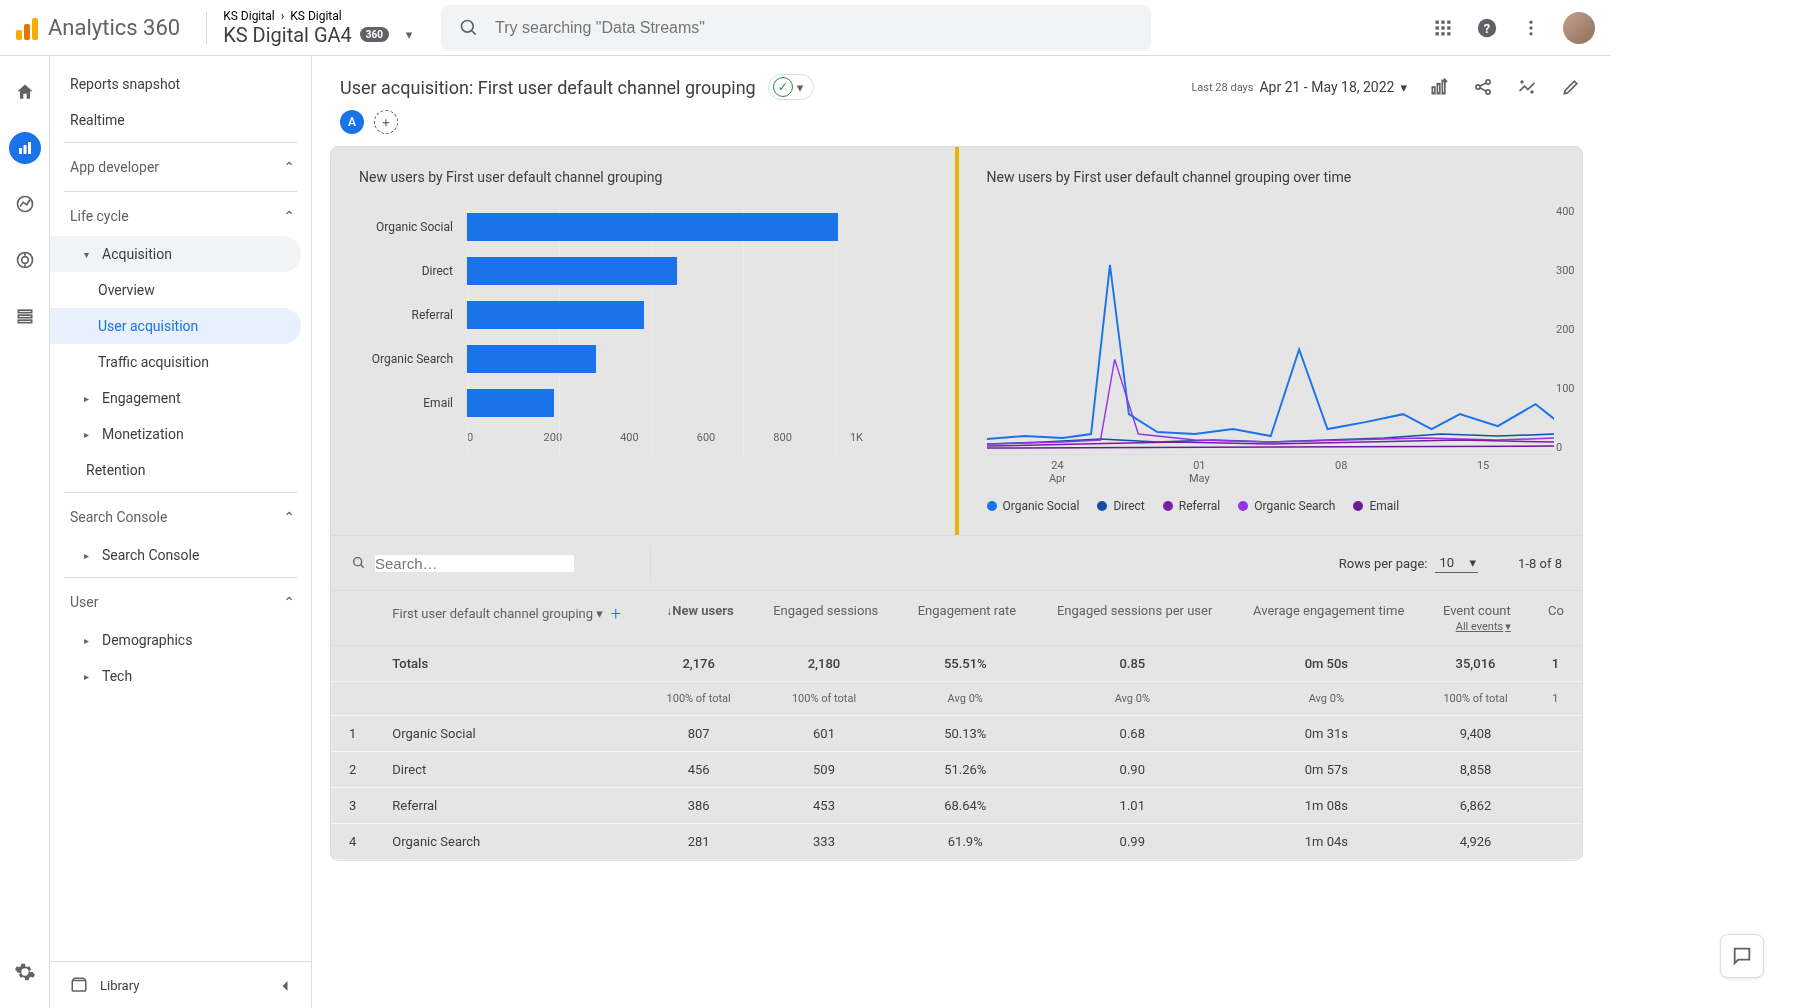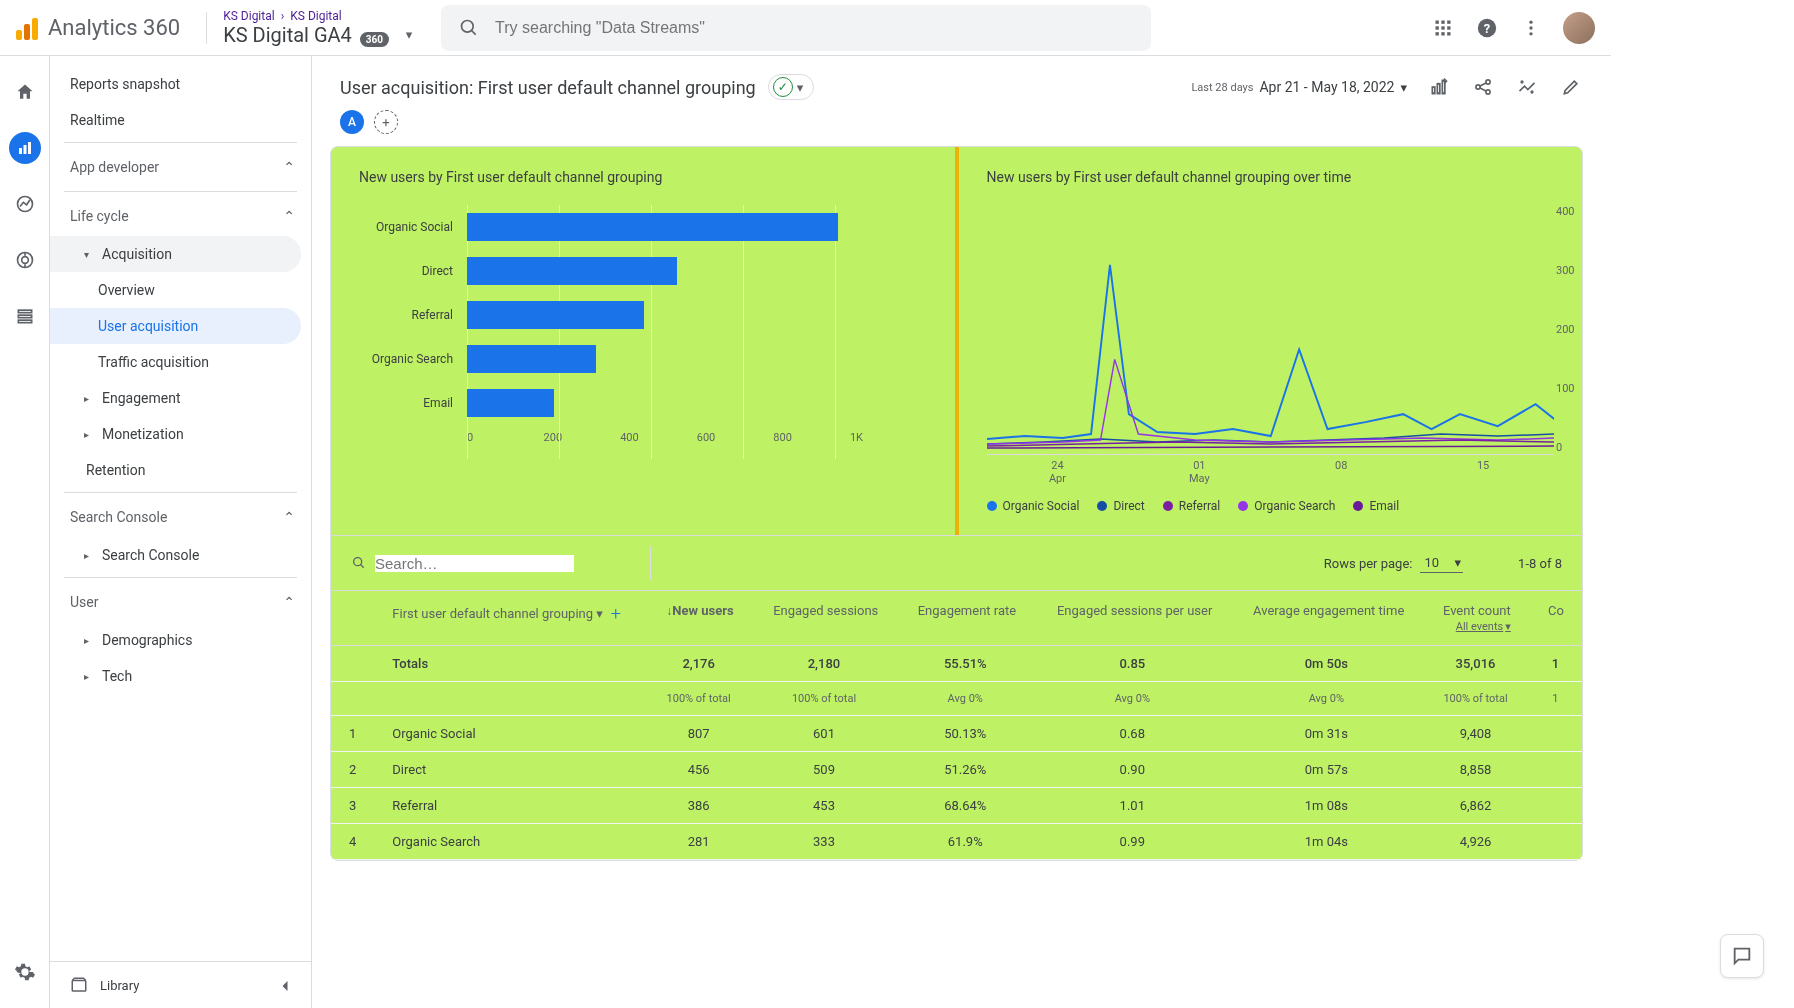--- a/index.html
+++ b/index.html
@@ -9,22 +9,22 @@
 
 .header { display: flex; align-items: center; height: 56px; padding: 0 16px; border-bottom: 1px solid #dadce0; }
 .logo-block { display: flex; align-items: center; gap: 10px; margin-right: 26px; }
 .ga-logo { display:flex; align-items:flex-end; gap:2px; height:24px; }
 .ga-logo .bar1 { width:6px; height:10px; background:#f9ab00; border-radius:2px; }
 .ga-logo .bar2 { width:6px; height:16px; background:#e37400; border-radius:2px; }
 .ga-logo .bar3 { width:6px; height:22px; background:#f9ab00; border-radius:2px; }
 .product-name { font-size: 22px; color: #5f6368; }
 .header-divider { width:1px; height:32px; background:#dadce0; margin-right:16px; }
 .prop-block { display:flex; flex-direction:column; margin-right:20px; }
-.breadcrumb { font-size:12px; color:#4c1d95; display:flex; gap:6px; }
-.prop-row { display:flex; align-items:flex-end; gap:8px; }
+.breadcrumb { font-size:12px; color:#000000; display:flex; gap:6px; }
+.prop-row { display:flex; align-items:center; gap:8px; }
 .prop-name { font-size:20px; color:#3c4043; }
 .badge-360 { background:#5f6368; color:#fff; font-size:10px; padding:2px 6px; border-radius:8px; font-weight:700; }
 .search-box { flex:0 0 710px; display:flex; align-items:center; background:#f1f3f4; border-radius:8px; height:46px; padding:0 16px; gap:14px; }
 .search-box input { border:none; background:transparent; outline:none; font-size:16px; color:#5f6368; flex:1; }
 .header-spacer { flex:1; }
 .header-icons { display:flex; align-items:center; gap:20px; }
 .icon-btn { width:24px; height:24px; display:flex; align-items:center; justify-content:center; color:#5f6368; cursor:pointer; }
 .avatar { width:32px; height:32px; border-radius:50%; background: linear-gradient(135deg,#c5a08a,#8b6f5c); }
 
 
@@ -54,21 +54,21 @@
 .report-title { font-size:18px; color:#3c4043; }
 .status-pill { width:20px; height:20px; border:1.5px solid #1e8e3e; border-radius:50%; display:inline-flex; align-items:center; justify-content:center; color:#1e8e3e; font-size:12px; }
 .report-actions { display:flex; align-items:center; gap:20px; }
 .date-range { display:flex; align-items:center; gap:6px; }
 .date-tag { font-size:11px; color:#5f6368; }
 .date-val { font-size:14px; color:#3c4043; }
 .chip-row { padding:0 28px 12px; display:flex; gap:10px; }
 .chip-a { width:24px; height:24px; border-radius:50%; background:#1a73e8; color:#fff; display:flex; align-items:center; justify-content:center; font-size:12px; font-weight:500; }
 .chip-add { width:24px; height:24px; border-radius:50%; border:1px dashed #5f6368; display:flex; align-items:center; justify-content:center; color:#5f6368; cursor:pointer; }
 
-.card { margin:0 28px 0 18px; border:1px solid #dadce0; border-radius:8px; background:#bef264; }
+.card { margin:0 28px 0 18px; border:1px solid #dadce0; border-radius:8px; background:#e5e5e5; }
 .charts-row { display:flex; border-bottom:1px solid #dadce0; }
 .chart-panel { flex:1; padding:22px 28px; }
 .chart-panel + .chart-panel { border-left:4px solid #eab308; }
 .chart-title { font-size:14px; color:#3c4043; margin-bottom:20px; }
 
 
 .bar-chart { position:relative; height:280px; }
 .bar-row { display:flex; align-items:center; height:44px; }
 .bar-label { width:108px; text-align:right; padding-right:14px; font-size:12px; color:#3c4043; }
 .bar-track { flex:1; height:28px; position:relative; }
@@ -87,21 +87,21 @@
 .legend { display:flex; gap:18px; padding:14px 0 0; font-size:12px; color:#3c4043; flex-wrap:wrap; }
 .legend-item { display:flex; align-items:center; gap:6px; }
 .legend-dot { width:10px; height:10px; border-radius:50%; }
 
 
 .table-wrap { overflow-x:auto; }
 .table-toolbar { display:flex; align-items:center; padding:10px 20px; border-bottom:1px solid #dadce0; }
 .table-search { display:flex; align-items:center; gap:8px; flex:0 0 300px; border-right:1px solid #dadce0; height:34px; }
 .table-search input { border:none; outline:none; font-size:15px; color:#5f6368; }
 .table-tb-spacer { flex:1; }
-.rows-per { display:flex; align-items:center; gap:8px; font-size:13px; color:#3c4043; margin-right:55px; }
+.rows-per { display:flex; align-items:center; gap:8px; font-size:13px; color:#3c4043; margin-right:40px; }
 .rows-select { border-bottom:1px solid #5f6368; padding:2px 24px 2px 4px; position:relative; }
 .page-info { font-size:13px; }
 table.data { width:100%; border-collapse:collapse; font-size:13px; }
 table.data th { text-align:right; padding:12px 18px; color:#5f6368; font-weight:400; border-bottom:1px solid #dadce0; vertical-align:top; }
 table.data th.left { text-align:left; }
 table.data td { text-align:center; padding:10px 18px; border-bottom:1px solid #f1f3f4; }
 table.data td.left { text-align:left; }
 .dim-header { display:flex; align-items:center; gap:8px; }
 .add-dim { color:#1a73e8; font-size:18px; cursor:pointer; font-weight:300; }
 .totals-row td { font-weight:500; padding-top:16px; padding-bottom:4px; border-bottom:none; }

